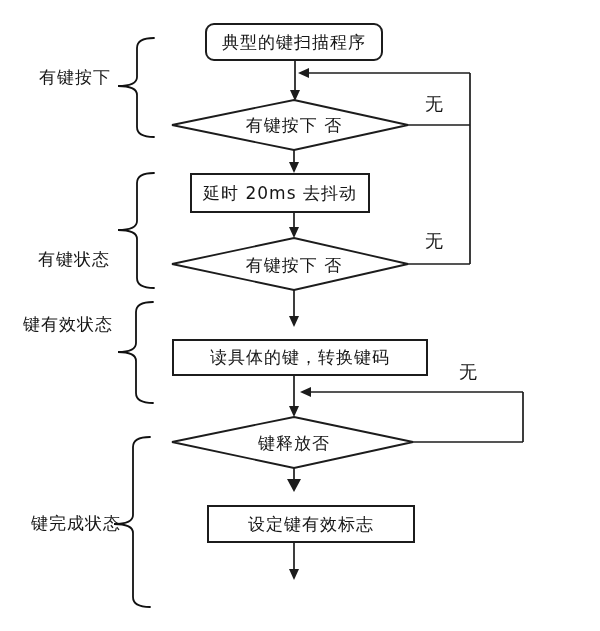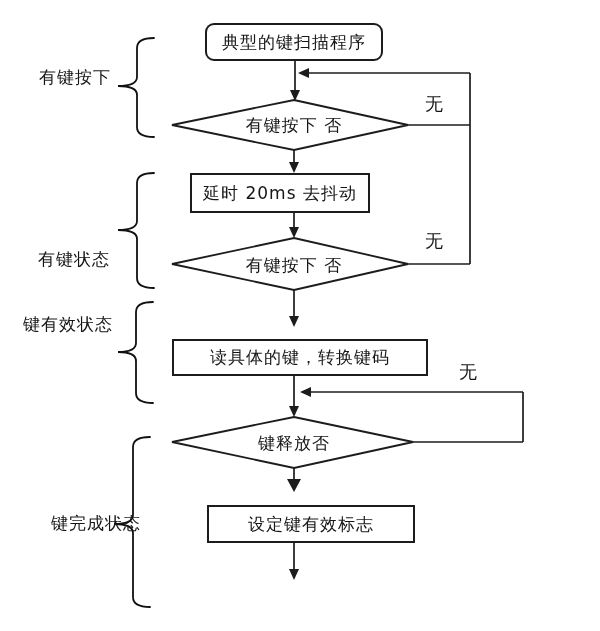--- a/index.html
+++ b/index.html
@@ -32,21 +32,21 @@
   #n-end{left:227px;top:580px;width:140px;height:40px;}
   #dl-1{left:194px;top:114px;width:200px;}
   #dl-2{left:194px;top:254px;width:200px;}
   #dl-3{left:194px;top:432px;width:200px;text-align:center;}
   #no-1{left:425px;top:92px;}
   #no-2{left:425px;top:229px;}
   #no-3{left:459px;top:360px;}
   #sl-1{left:0px;top:66px;width:150px;}
   #sl-2{left:0px;top:219px;width:148px;margin-top:29px;}
   #sl-3{left:0px;top:313px;width:136px;}
-  #sl-4{left:0px;top:512px;width:152px;margin-left:20px;}
+  #sl-4{left:0px;top:512px;width:152px;}
 </style>
 </head>
 <body>
 
 <div id="stage">
 
   <svg id="wires" viewBox="0 0 600 631" xmlns="http://www.w3.org/2000/svg">
     <g stroke="#1c1c1c" stroke-width="1.7" fill="none">
 
       <line x1="295" y1="61" x2="295" y2="98"></line>

